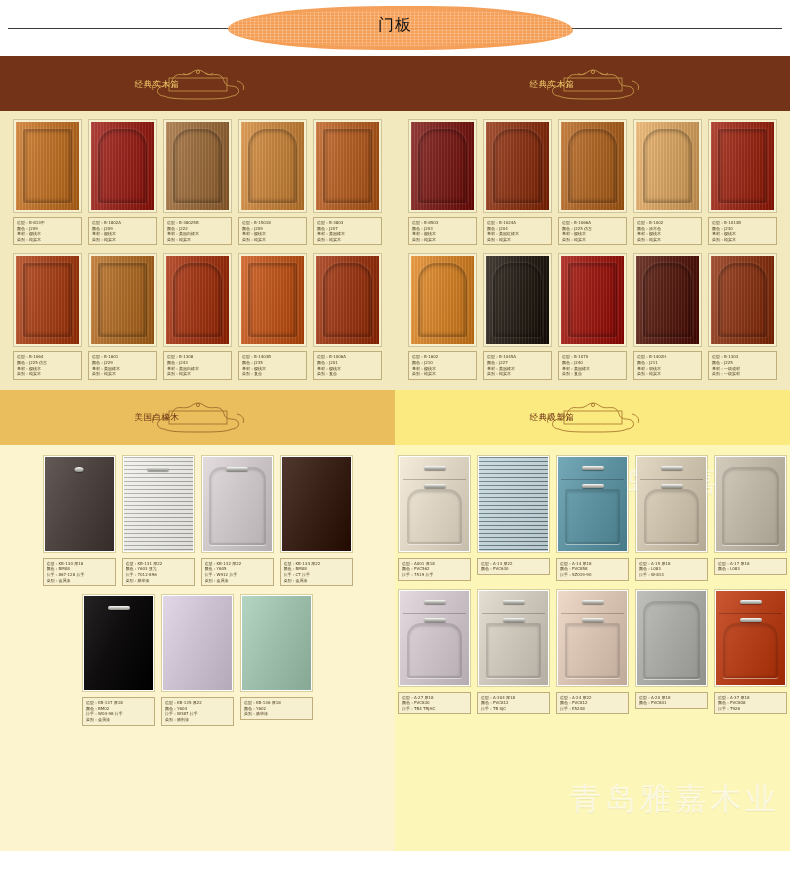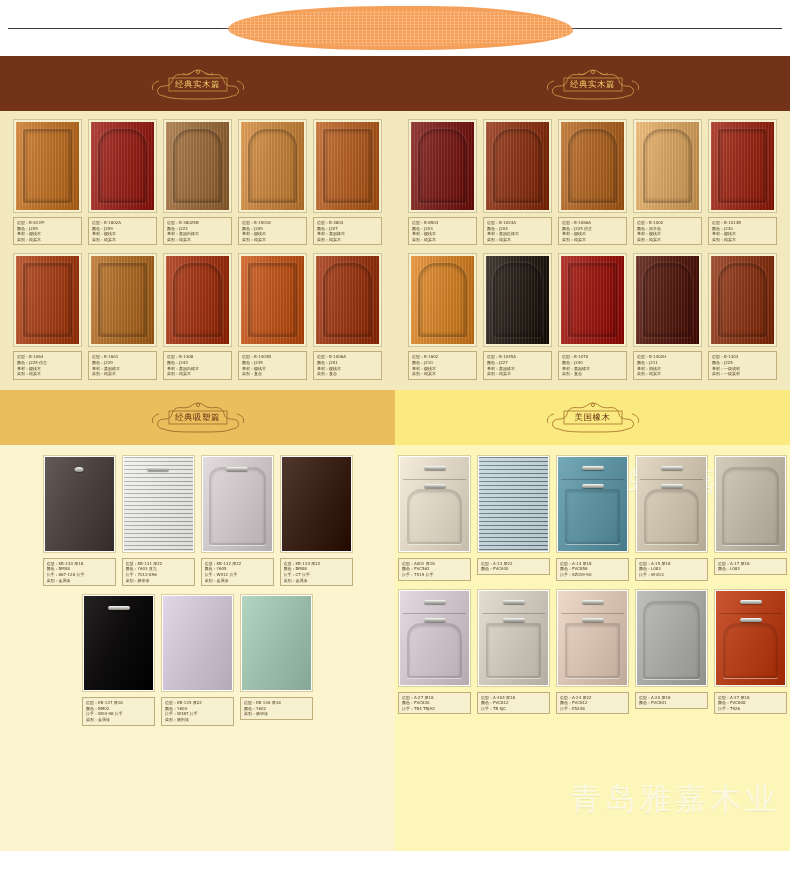--- a/index.html
+++ b/index.html
@@ -78,21 +78,20 @@
 
   .emblem {
     position: absolute;
     left: 50%;
     top: 50%;
     transform: translate(-50%, -50%);
     width: 126px;
     height: 34px;
     display: flex;
     align-items: center;
-    justify-content: center;
   }
   .emblem svg { position: absolute; left: 0; top: 0; }
   .emblem-label {
     position: relative;
     z-index: 2;
     font-size: 8.5px;
     line-height: 10px;
     color: #f0c86a;
     letter-spacing: 0.5px;
     white-space: nowrap;
@@ -235,20 +234,21 @@
   .wm-bottom { right: 10px; top: 778px; font-size: 31px; color: rgba(255,255,255,0.62); }
   .footer-split { display: flex; }
   .footer-split > div { height: 60px; }
 </style>
 </head>
 <body>
 
 <div class="title-banner">
   <div class="title-rule"></div>
   <div class="title-brush"></div>
+  <div class="title-text">门板</div>
 </div>
 
 <div class="band band-split">
   <div class="band-half">
     <div class="emblem">
       <svg width="126" height="34" viewBox="0 0 126 34">
         <g fill="none" stroke="#c79a49" stroke-width="0.9">
           <path d="M63 3 c-4 0 -6 3 -9 4 c-5 2 -10 -1 -14 2 c-4 3 -2 7 -6 9 c-4 2 -9 0 -11 4 c-2 4 2 7 6 7"></path>
           <path d="M63 3 c4 0 6 3 9 4 c5 2 10 -1 14 2 c4 3 2 7 6 9 c4 2 9 0 11 4 c2 4 -2 7 -6 7"></path>
           <path d="M29 29 c6 3 18 3 34 3 c16 0 28 0 34 -3"></path>
@@ -528,37 +528,37 @@
         <g fill="none" stroke="#9a6a2b" stroke-width="0.9">
           <path d="M63 3 c-4 0 -6 3 -9 4 c-5 2 -10 -1 -14 2 c-4 3 -2 7 -6 9 c-4 2 -9 0 -11 4 c-2 4 2 7 6 7"></path>
           <path d="M63 3 c4 0 6 3 9 4 c5 2 10 -1 14 2 c4 3 2 7 6 9 c4 2 9 0 11 4 c2 4 -2 7 -6 7"></path>
           <path d="M29 29 c6 3 18 3 34 3 c16 0 28 0 34 -3"></path>
           <path d="M24 14 c-5 1 -8 5 -6 9"></path>
           <path d="M102 14 c5 1 8 5 6 9"></path>
           <circle cx="63" cy="5" r="1.6"></circle>
         </g>
         <rect x="34" y="11" width="58" height="13" fill="none" stroke="#9a6a2b" stroke-width="0.8"></rect>
       </svg>
-      <span class="emblem-label dark">经典吸塑篇</span>
+      <span class="emblem-label dark">美国白橡木</span>
     </div>
   </div>
   <div class="band band-half band-paint">
     <div class="emblem">
       <svg width="126" height="34" viewBox="0 0 126 34">
         <g fill="none" stroke="#a8762f" stroke-width="0.9">
           <path d="M63 3 c-4 0 -6 3 -9 4 c-5 2 -10 -1 -14 2 c-4 3 -2 7 -6 9 c-4 2 -9 0 -11 4 c-2 4 2 7 6 7"></path>
           <path d="M63 3 c4 0 6 3 9 4 c5 2 10 -1 14 2 c4 3 2 7 6 9 c4 2 9 0 11 4 c2 4 -2 7 -6 7"></path>
           <path d="M29 29 c6 3 18 3 34 3 c16 0 28 0 34 -3"></path>
           <path d="M24 14 c-5 1 -8 5 -6 9"></path>
           <path d="M102 14 c5 1 8 5 6 9"></path>
           <circle cx="63" cy="5" r="1.6"></circle>
         </g>
         <rect x="34" y="11" width="58" height="13" fill="none" stroke="#a8762f" stroke-width="0.8"></rect>
       </svg>
-      <span class="emblem-label dark">美国橡木</span>
+      <span class="emblem-label dark">经典吸塑篇</span>
     </div>
   </div>
 </div>
 
 <div class="lower">
   <div class="lower-half stage-sculpt" id="sculpt-grid">
       <div class="row">
         <div class="item-lg">
           <div class="panel-frame-lg">
             <div style="position: relative; width: 100%; height: 100%; overflow: hidden; background: linear-gradient(115deg, rgb(99, 90, 88) 0%, rgb(77, 68, 66) 45%, rgb(53, 44, 42) 100%);">

